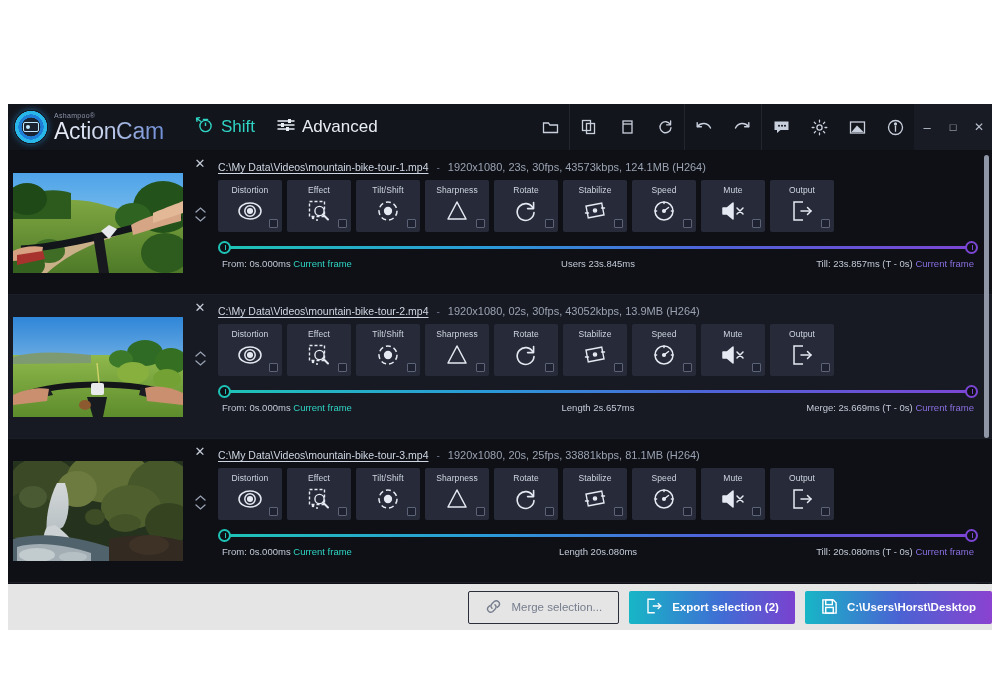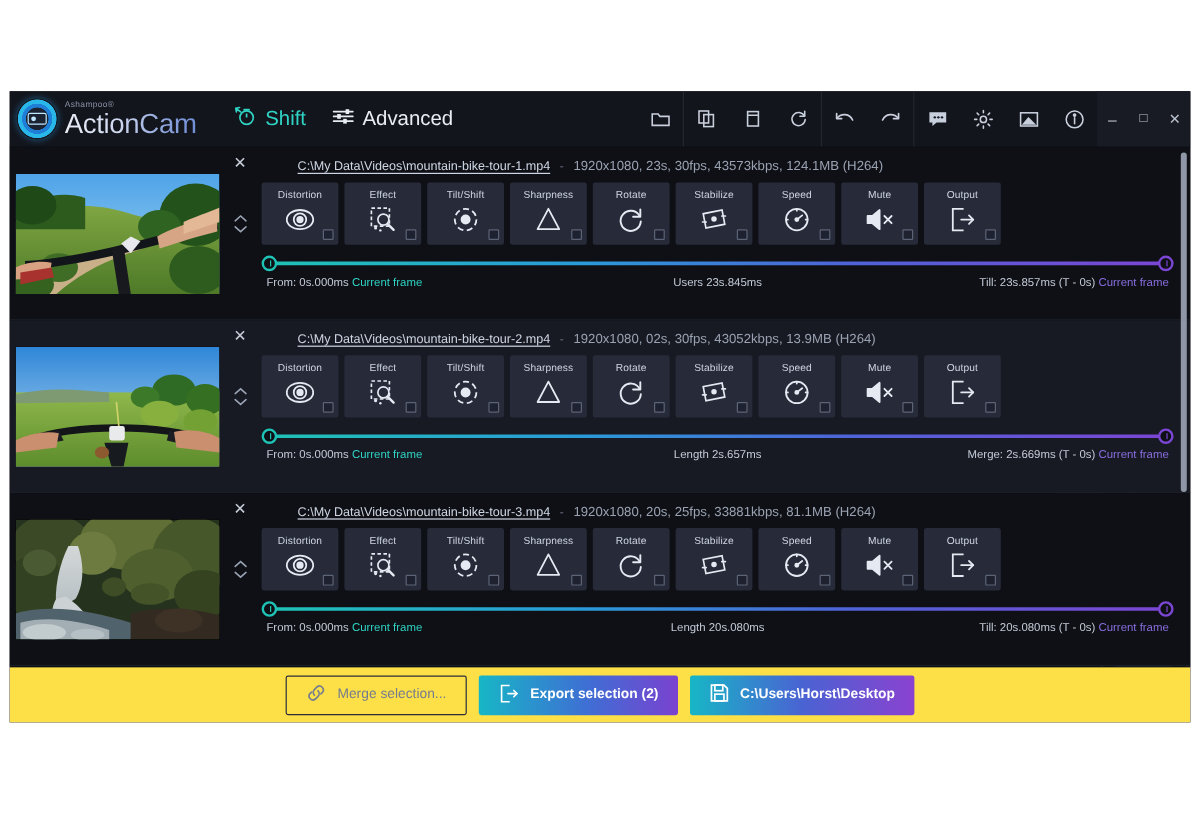--- a/index.html
+++ b/index.html
@@ -5,21 +5,21 @@
   * { box-sizing: border-box; margin: 0; padding: 0; }
   html, body {
     width: 1000px; height: 700px;
     background: #ffffff;
     font-family: "Liberation Sans", sans-serif;
     overflow: hidden;
   }
 
   #app-window {
     position: absolute;
-    left: 8px; top: 76px;
+    left: 8px; top: 104px;
     width: 984px; height: 526px;
     background: #14161d;
     overflow: hidden;
   }
 
   
   .titlebar {
     position: relative;
     height: 47px;
     background: #13151c;
@@ -101,21 +101,21 @@
     align-items: center; padding-top: 6px; gap: 36px;
   }
   .rowctrl .x { color: #c6ccd8; font-size: 13px; cursor: pointer; line-height:1; }
   .rowctrl .arrows { display:flex; flex-direction:column; align-items:center; gap:1px; color:#9aa3b4; cursor:pointer;}
 
   .clip-main { flex: 1; padding: 10px 14px 0 6px; min-width: 0; }
 
   .file-line { display: flex; align-items: baseline; gap: 8px; white-space: nowrap; }
   .file-path {
     font-size: 10.5px; color: #cfd6e3; text-decoration: underline;
-    text-underline-offset: 2px; cursor: pointer; margin-left: 30px;
+    text-underline-offset: 2px; cursor: pointer;
   }
   .file-dash { font-size: 10px; color: #6d7587; }
   .file-meta { font-size: 11px; color: #9aa2b2; }
 
   .tools { display: flex; gap: 5px; margin-top: 7px; }
   .tool {
     width: 64px; height: 52px; background: #272b39; border-radius: 2px;
     position: relative; cursor: pointer;
     display: flex; flex-direction: column; align-items: center;
   }
@@ -151,22 +151,22 @@
   .cf-teal { color: #2fd4c4; cursor: pointer; }
   .cf-purple { color: #8a6ee0; cursor: pointer; }
 
   .scrollbar {
     position: absolute; right: 3px; top: 4px; width: 5px; height: 283px;
     background: #8f97a6; border-radius: 3px;
   }
 
   
   .bottom {
-    height: 46px; background: #fde047;
-    display: flex; align-items: center; justify-content: center; gap: 10px;
+    height: 46px; background: #e5e5e5;
+    display: flex; align-items: center; justify-content: flex-end; gap: 10px;
   }
   .btn {
     height: 33px; border-radius: 2px; display: flex; align-items: center;
     gap: 9px; padding: 0 16px; font-size: 11.5px; cursor: pointer;
   }
   .btn-merge { background: transparent; border: 1px solid #2a2f3b; color: #767d8d; }
   .btn-export { background: linear-gradient(90deg,#17b6c6 0%,#3f6ed4 55%,#7a42d0 100%); color: #fff; font-weight: bold; }
   .btn-dest { background: linear-gradient(90deg,#17b6c6 0%,#4a63d3 50%,#8a42cf 100%); color: #fff; font-weight: bold; }
   .btn svg { flex: none; }
 </style>

